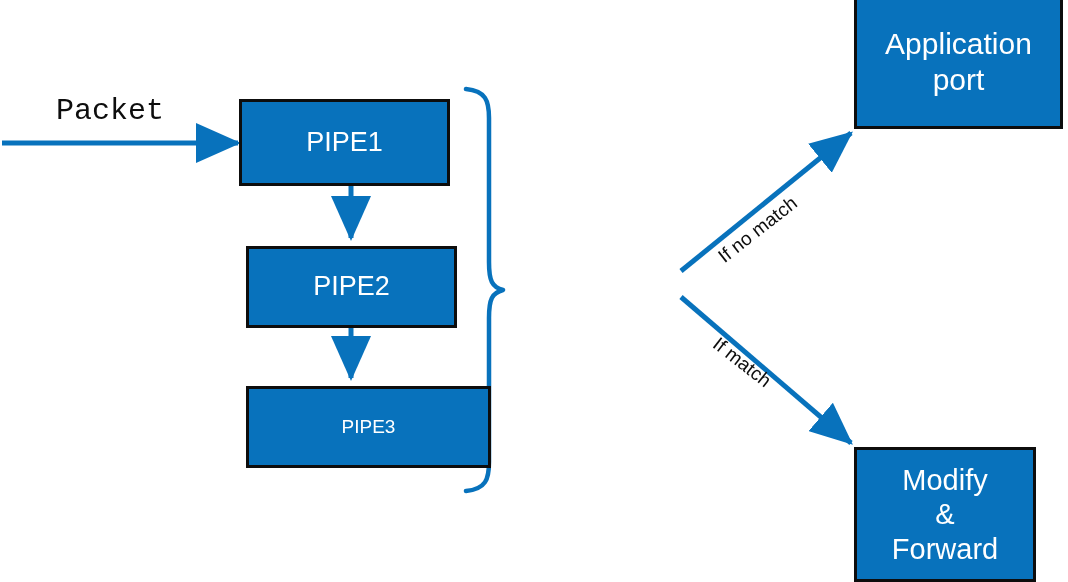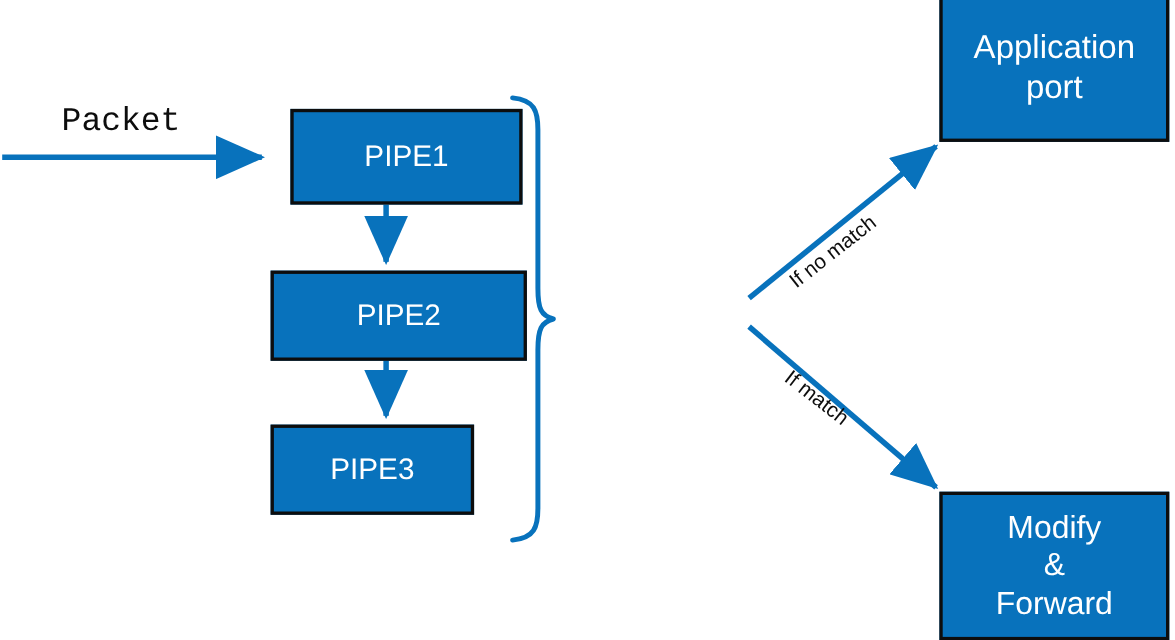--- a/index.html
+++ b/index.html
@@ -32,29 +32,29 @@
     border: 3px solid #0d0d0d;
     display: flex;
     align-items: center;
     justify-content: center;
     text-align: center;
     color: #ffffff;
     font-family: "Liberation Sans", sans-serif;
     line-height: 1.18;
     white-space: pre-line;
   }
-  #box-pipe1 { left: 264px; top: 99px;  width: 211px; height: 87px; font-size: 27px; }
-  #box-pipe2 { left: 246px; top: 246px; width: 233px; height: 82px; font-size: 27px; }
-  #box-pipe3 { left: 246px; top: 386px; width: 185px; height: 82px; font-size: 27px; text-align: center; }
+  #box-pipe1 { left: 239px; top: 99px;  width: 211px; height: 87px; font-size: 27px; }
+  #box-pipe2 { left: 246px; top: 246px; width: 211px; height: 82px; font-size: 27px; }
+  #box-pipe3 { left: 246px; top: 386px; width: 245px; height: 82px; font-size: 19px; text-align: center; }
   #box-application-port {
     left: 854px; top: -6px; width: 209px; height: 135px;
     font-size: 30px;
   }
   #box-modify-forward {
-    left: 854px; top: 447px; width: 209px; height: 135px;
+    left: 854px; top: 447px; width: 182px; height: 135px;
     font-size: 29px;
   }
   .plain-label {
     position: absolute;
     color: #0d0d0d;
     font-family: Liberation Mono, monospace;
     white-space: pre-line;
   }
   #label-packet {
     left: 56px; top: 94px;

